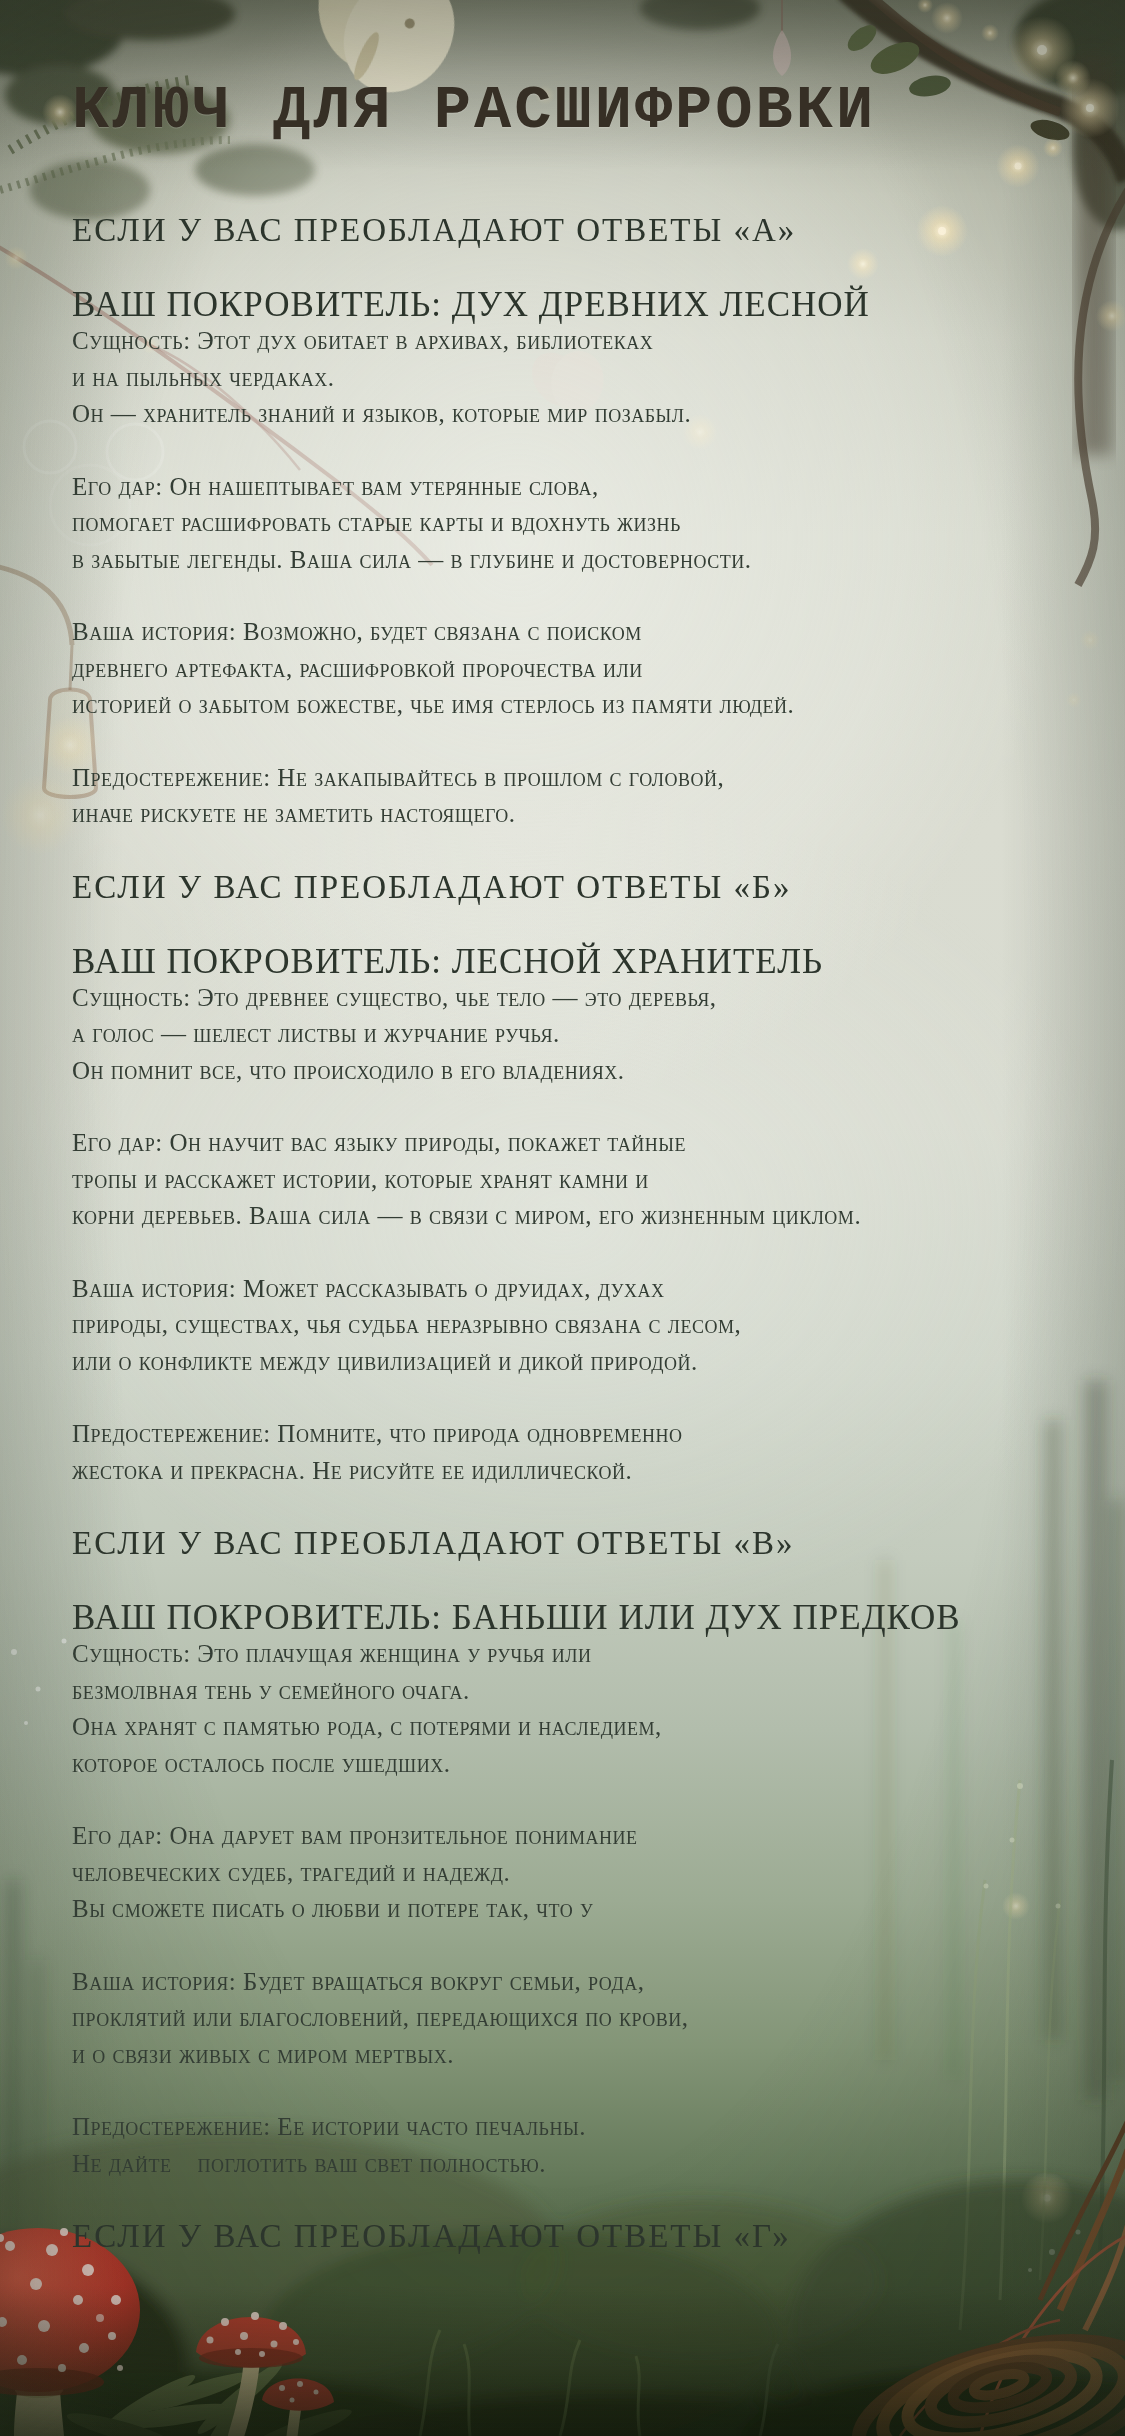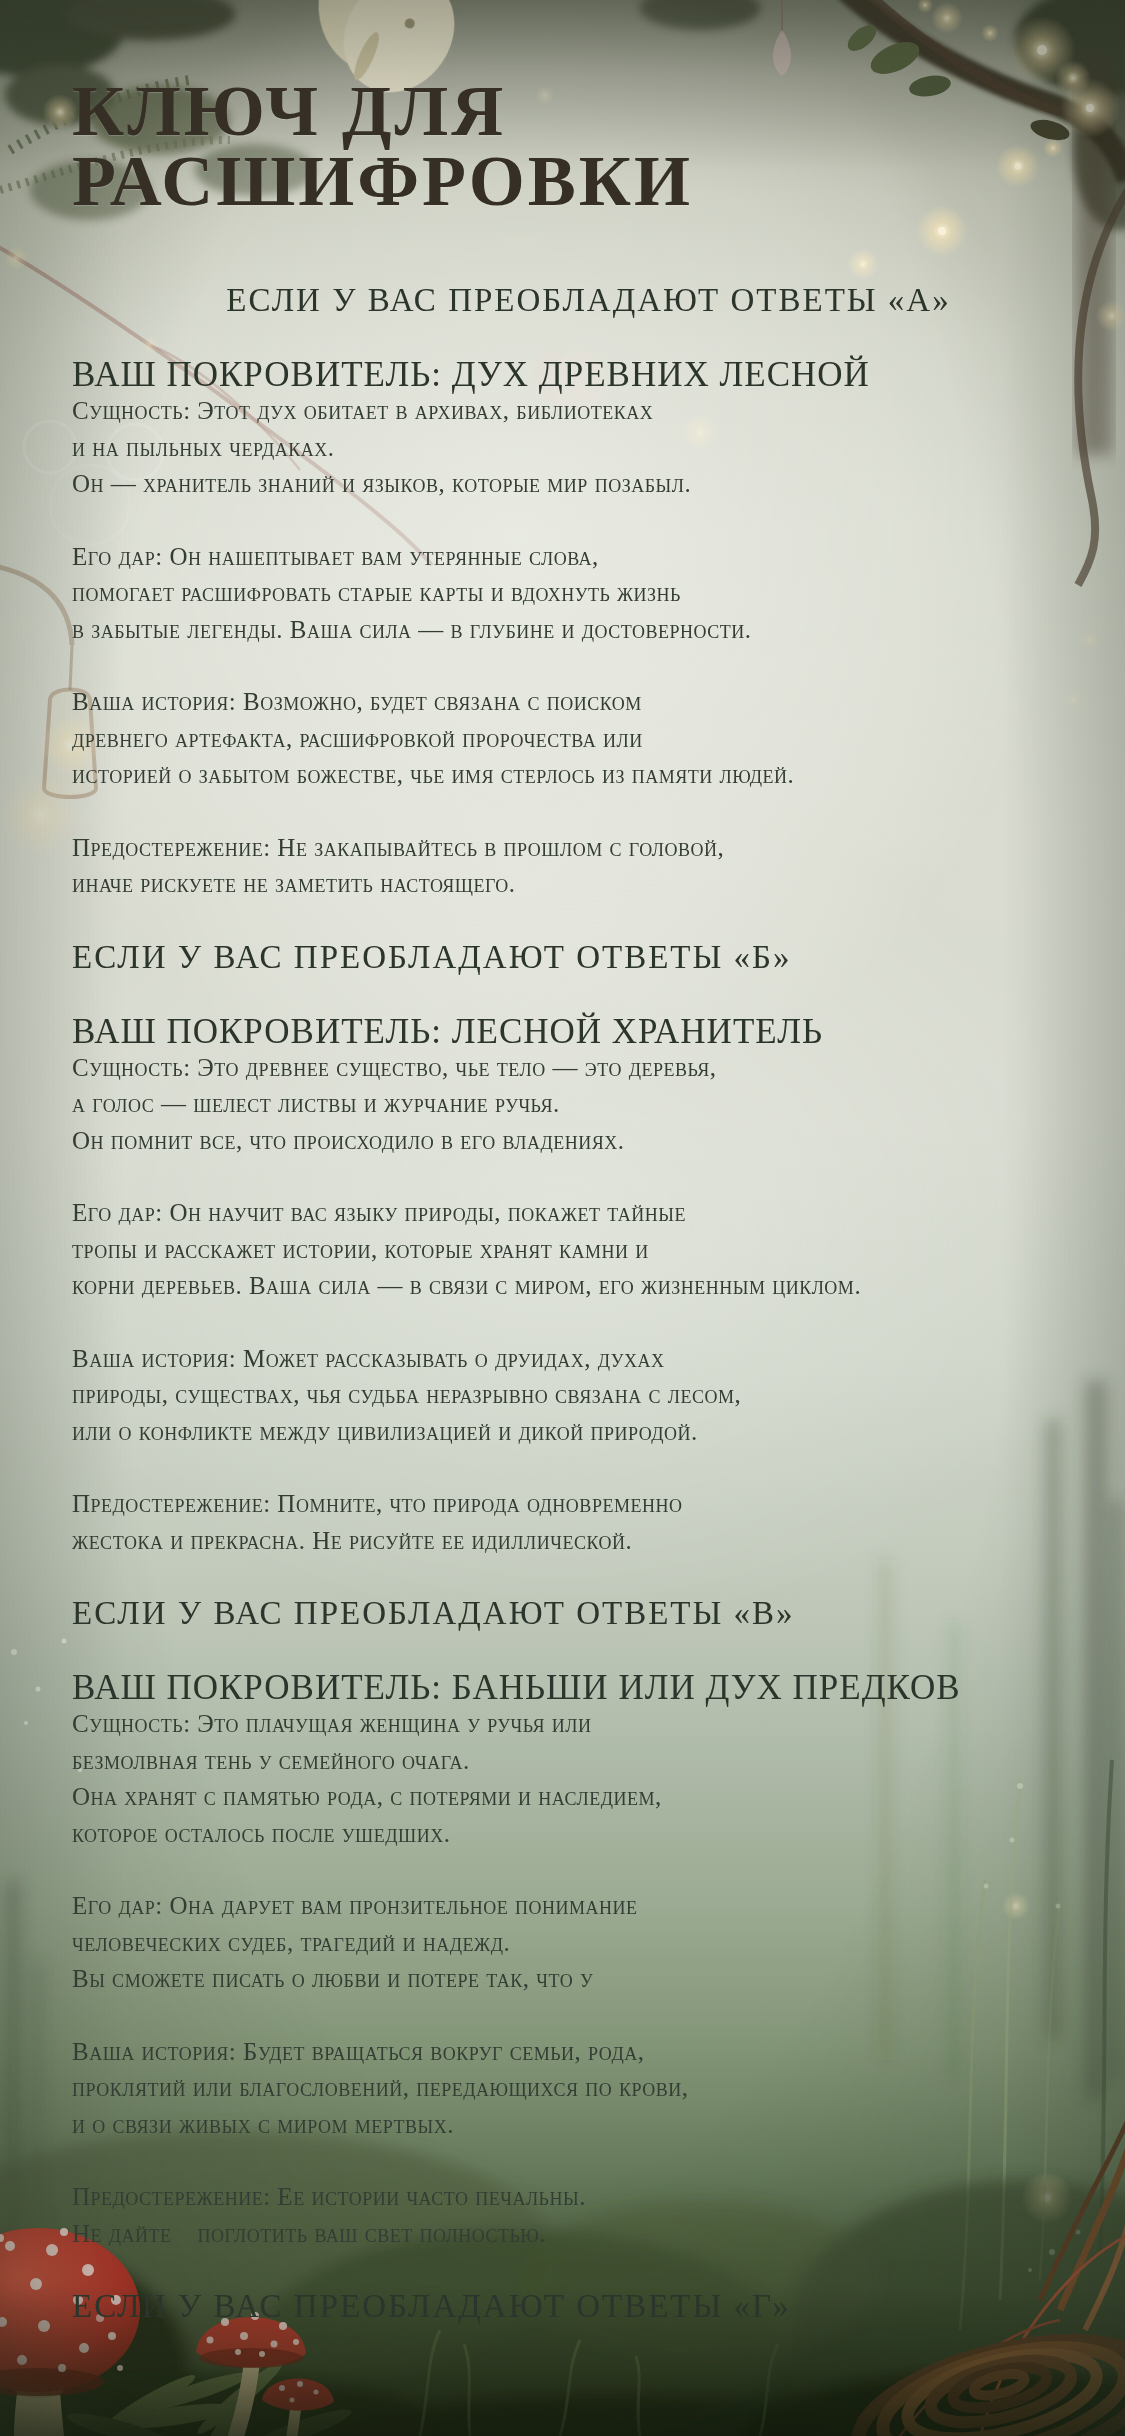--- a/index.html
+++ b/index.html
@@ -21,31 +21,31 @@
   #vignette{z-index:3;pointer-events:none;
     background:
       linear-gradient(180deg, rgba(45,50,38,.38), rgba(45,50,38,0) 7%),
       linear-gradient(90deg, rgba(60,70,52,.14), rgba(60,70,52,0) 11%, rgba(60,70,52,0) 89%, rgba(55,65,50,.18)),
       radial-gradient(ellipse at 50% 42%, rgba(0,0,0,0) 58%, rgba(38,46,32,.18) 86%, rgba(26,34,20,.34) 100%);
   }
   #ground{z-index:2;pointer-events:none;position:absolute;left:0;bottom:0;width:1125px;height:150px;
     background:linear-gradient(180deg, rgba(25,33,15,0), rgba(25,33,15,.4) 55%, rgba(16,23,9,.75) 100%);}
   #text-column{z-index:4;position:absolute;inset:0;padding:76px 20px 0 72px;box-sizing:border-box;}
   h1.page-title{
-    margin:0 0 66px 0;font-size:72px;line-height:70px;font-weight:700;
+    margin:0 0 66px 0;font-size:62px;line-height:70px;font-weight:700;
     letter-spacing:3px;color:var(--title-ink);
     text-shadow:0 1px 1px rgba(255,255,255,.18);
-    font-family:Liberation Serif, serif;
+    font-family:Liberation Mono, monospace;
   }
   .result-section .section-header{
     font-size:33px;line-height:37px;letter-spacing:2px;
     color:var(--ink-strong);font-variant-caps:small-caps;white-space:nowrap;
     margin:36px 0 0 0;
   }
-  .result-section:first-of-type .section-header{margin-top:8px;text-align:center;}
+  .result-section:first-of-type .section-header{margin-top:8px;}
   .patron-title{
     font-size:35px;line-height:37px;letter-spacing:1px;
     color:var(--ink-strong);font-variant-caps:small-caps;white-space:nowrap;
     margin-top:37px;
   }
   .paragraph{margin:0 0 36px 0;}
   .paragraph:last-child{margin-bottom:0;}
   .text-line{
     font-size:25px;line-height:36.5px;letter-spacing:.5px;
     font-variant-caps:small-caps;color:var(--ink);white-space:nowrap;

